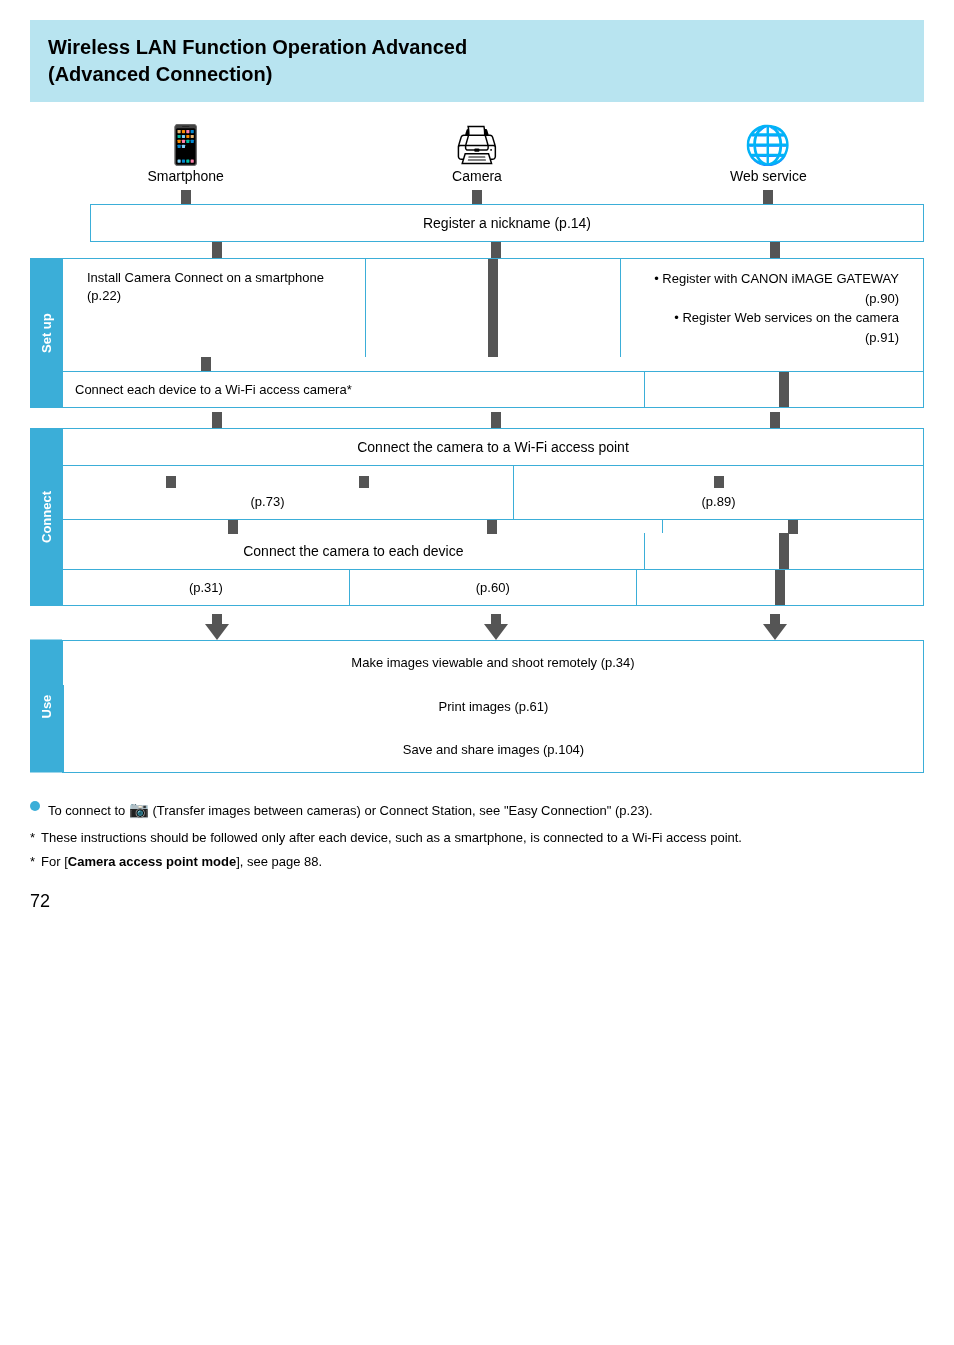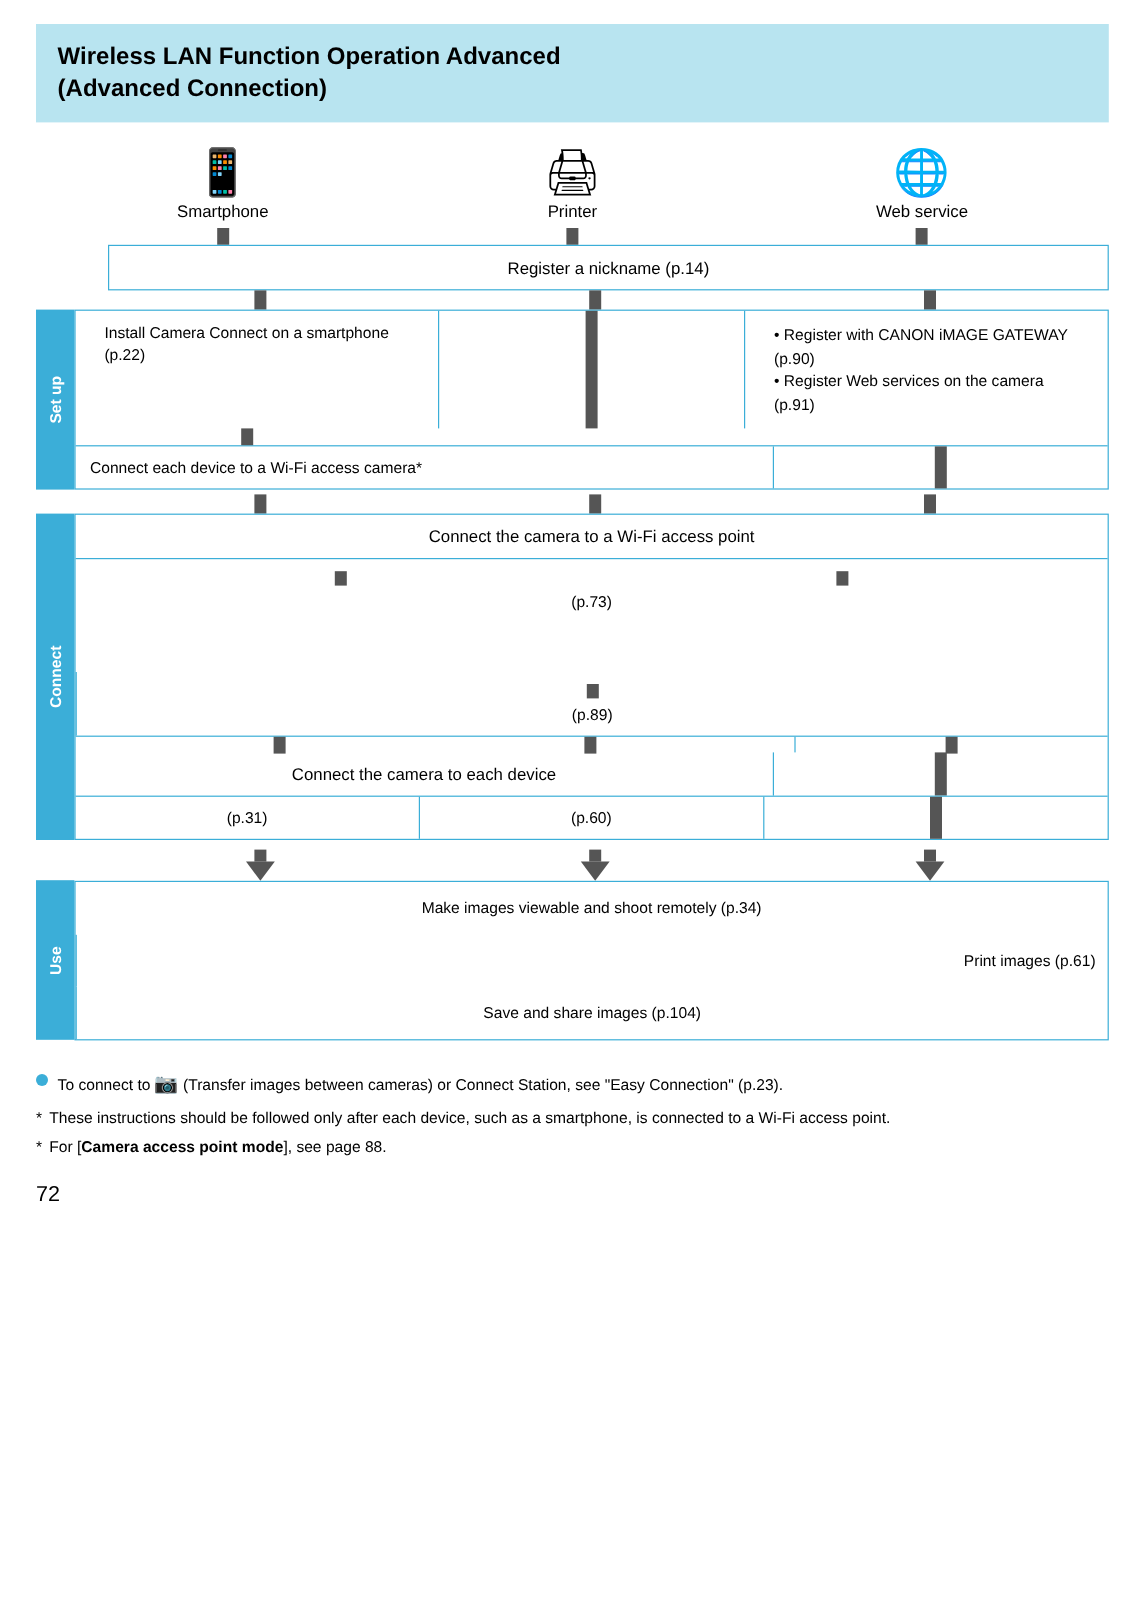--- a/index.html
+++ b/index.html
@@ -95,20 +95,21 @@
     }
 
     .col-cell {
       flex: 1;
       padding: 10px 24px;
       font-size: 13px;
       line-height: 1.4;
     }
     .col-cell + .col-cell {
       border-left: 1.5px solid #3baed8;
+      text-align: right;
     }
     .arrow-cell {
       width: 160px;
       display: flex;
       flex-direction: column;
       align-items: center;
       height: 26px;
       justify-content: flex-end;
     }
     .arrow-down {
@@ -188,21 +189,20 @@
 
     
     .connect-inner {
       border: 1.5px solid #3baed8;
       display: flex;
       flex-direction: column;
     }
 
     .two-col-row {
       display: flex;
-      flex-direction: column;
       gap: 41px;
     }
     .two-col-cell {
       flex: 1;
       padding: 10px 12px;
       font-size: 13px;
       text-align: center;
     }
     .two-col-cell + .two-col-cell {
       border-left: 1.5px solid #3baed8;
@@ -222,21 +222,21 @@
 </div>
 
 
 <div class="devices-row">
   <div class="device-item">
     <div class="device-icon">📱</div>
     <div class="device-label">Smartphone</div>
   </div>
   <div class="device-item">
     <div class="device-icon">🖨</div>
-    <div class="device-label">Printer</div>
+    <div class="device-label">Camera</div>
   </div>
   <div class="device-item">
     <div class="device-icon">🌐</div>
     <div class="device-label">Web service</div>
   </div>
 </div>
 
 
 <div class="connector-row">
   <div class="connector-cell">
@@ -406,21 +406,21 @@
     </div>
   </div>
 </div>
 
 
 <div class="labeled-section">
   <div class="section-label-bar">Use</div>
   <div class="section-content">
     <div style="border:1.5px solid #3baed8;display:flex;flex-direction:column;">
       <div style="flex:1;padding:12px 10px;font-size:13px;text-align:center;line-height:1.5;">Make images viewable and shoot remotely (p.34)</div>
-      <div style="flex:1;border-left:1.5px solid #3baed8;padding:12px 10px;font-size:13px;text-align:right;line-height:1.5;">Print images (p.61)</div>
+      <div style="flex:1;border-left:1.5px solid #3baed8;padding:12px 10px;font-size:13px;text-align:center;line-height:1.5;">Print images (p.61)</div>
       <div style="flex:1;border-left:1.5px solid #3baed8;padding:12px 10px;font-size:13px;text-align:center;line-height:1.5;">Save and share images (p.104)</div>
     </div>
   </div>
 </div>
 
 
 <div class="bottom-notes">
   <div class="note-bullet">
     <span class="bullet-circle"></span>
     <span>

